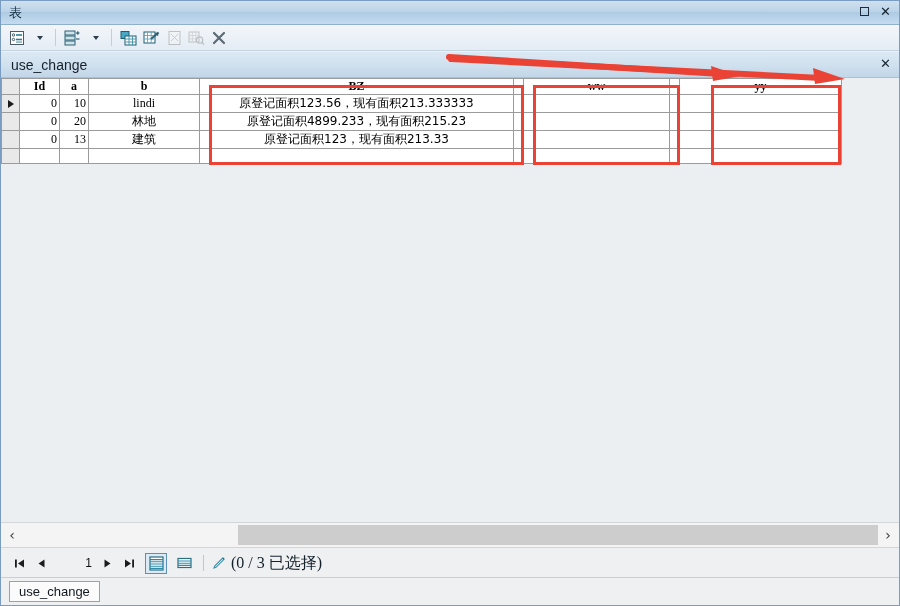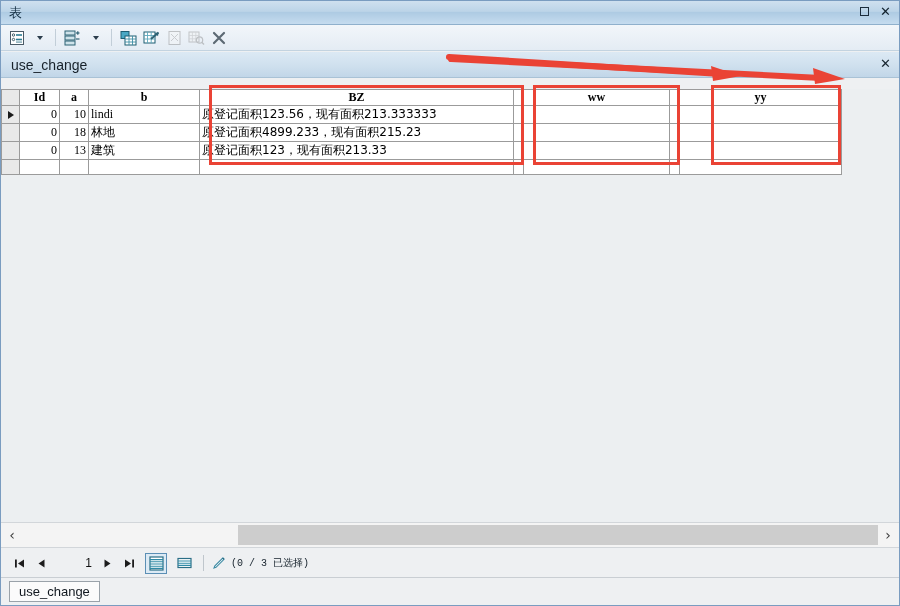--- a/index.html
+++ b/index.html
@@ -73,21 +73,21 @@
     font-size: 14px; color: #17212a;
   }
   .panelhdr .pclose {
     position: absolute; right: 8px; top: 4px;
     font-size: 13px; color: #16242e; cursor: default;
     font-family: "DejaVu Sans", sans-serif;
   }
 
   
   .gridwrap {
-    position: absolute; left: 0; top: 88px;
+    position: absolute; left: 0; top: 77px;
     width: 898px; height: 444px;
     background: #eceff1;
     overflow: hidden;
   }
   table.grid {
     border-collapse: collapse;
     table-layout: fixed;
     background: #ffffff;
     font-family: "Liberation Serif", serif;
   }
@@ -118,21 +118,21 @@
   td.rowsel { text-align: center; }
   .rowmark {
     display: inline-block;
     width: 0; height: 0;
     border-top: 4px solid transparent;
     border-bottom: 4px solid transparent;
     border-left: 6px solid #1a1a1a;
     vertical-align: middle;
   }
   td.num { text-align: right; padding-right: 3px; }
-  td.txt { text-align: left; padding-left: 3px; }
+  td.txt { text-align: center; padding-left: 3px; }
   .cn { font-family: "DejaVu Sans", sans-serif; font-size: 11px; }
   td.gap, th.gap { border: none; background: #ffffff; width: 10px; padding: 0; }
 
   
   .annot {
     position: absolute;
     border: 3px solid #ea4335;
     pointer-events: none;
     z-index: 40;
   }
@@ -177,22 +177,22 @@
     width: 42px; text-align: right; font-size: 12px; color: #111;
     font-family: "Liberation Sans", sans-serif; padding-right: 3px;
   }
   .viewtoggle {
     width: 22px; height: 21px; margin-left: 4px;
     display: flex; align-items: center; justify-content: center; cursor: default;
   }
   .viewtoggle.active { border: 1px solid #5b8fb5; background: #dceaf5; }
   .ssep { width: 1px; height: 16px; background: #bfc6cc; margin: 0 6px; }
   .seltext {
-    font-size: 10px; color: #14202a;
-    font-family: Liberation Mono, monospace;
+    font-size: 16px; color: #14202a;
+    font-family: Liberation Serif, serif;
   }
   .pencil { margin-right: 3px; display: flex; align-items: center; }
 
   
   .tabbar {
     position: absolute; left: 0; top: 576px;
     width: 898px; height: 28px;
     background: #eef0f2;
     border-top: 1px solid #c9ced3;
   }
@@ -339,21 +339,21 @@
           <td class="txt">lindi</td>
           <td class="txt cn">原登记面积123.56，现有面积213.333333</td>
           <td class="gap"></td>
           <td class="txt"></td>
           <td class="gap"></td>
           <td class="txt"></td>
         </tr>
         <tr>
           <td class="rowsel"></td>
           <td class="num">0</td>
-          <td class="num">18</td>
+          <td class="num">20</td>
           <td class="txt cn">林地</td>
           <td class="txt cn">原登记面积4899.233，现有面积215.23</td>
           <td class="gap"></td>
           <td class="txt"></td>
           <td class="gap"></td>
           <td class="txt"></td>
         </tr>
         <tr>
           <td class="rowsel"></td>
           <td class="num">0</td>

